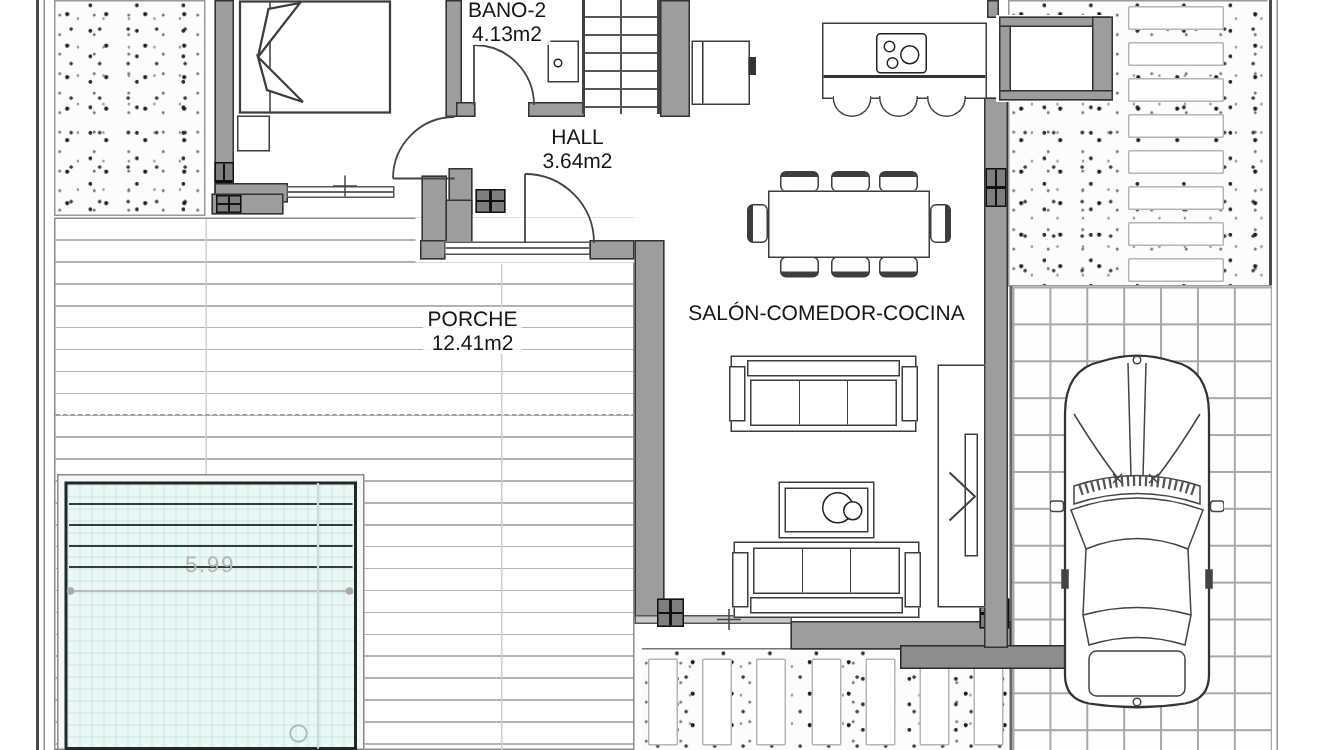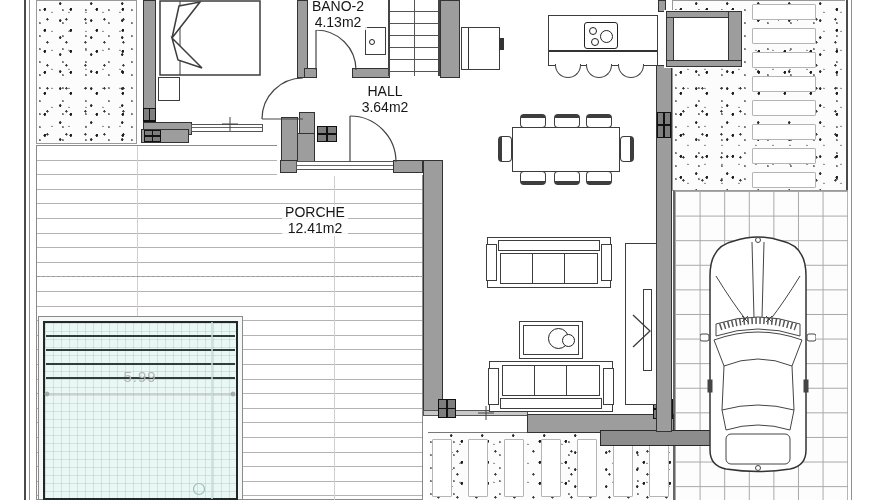--- a/index.html
+++ b/index.html
@@ -264,16 +264,17 @@
   </div>
   <div class="lbl" style="left:385px;top:84px;">
     <div>HALL</div>
     <div>3.64m2</div>
   </div>
   <div class="lbl" style="left:271px;top:205px;margin-left:44px;">
     <div>PORCHE</div>
     <div>12.41m2</div>
   </div>
   <div class="lbl" style="left:551px;top:201px;">
+    <div>SALÓN-COMEDOR-COCINA</div>
   </div>
   <div class="lbl dim" style="left:140px;top:369px;">5.99</div>
 
 </div>
 
 </body></html>

